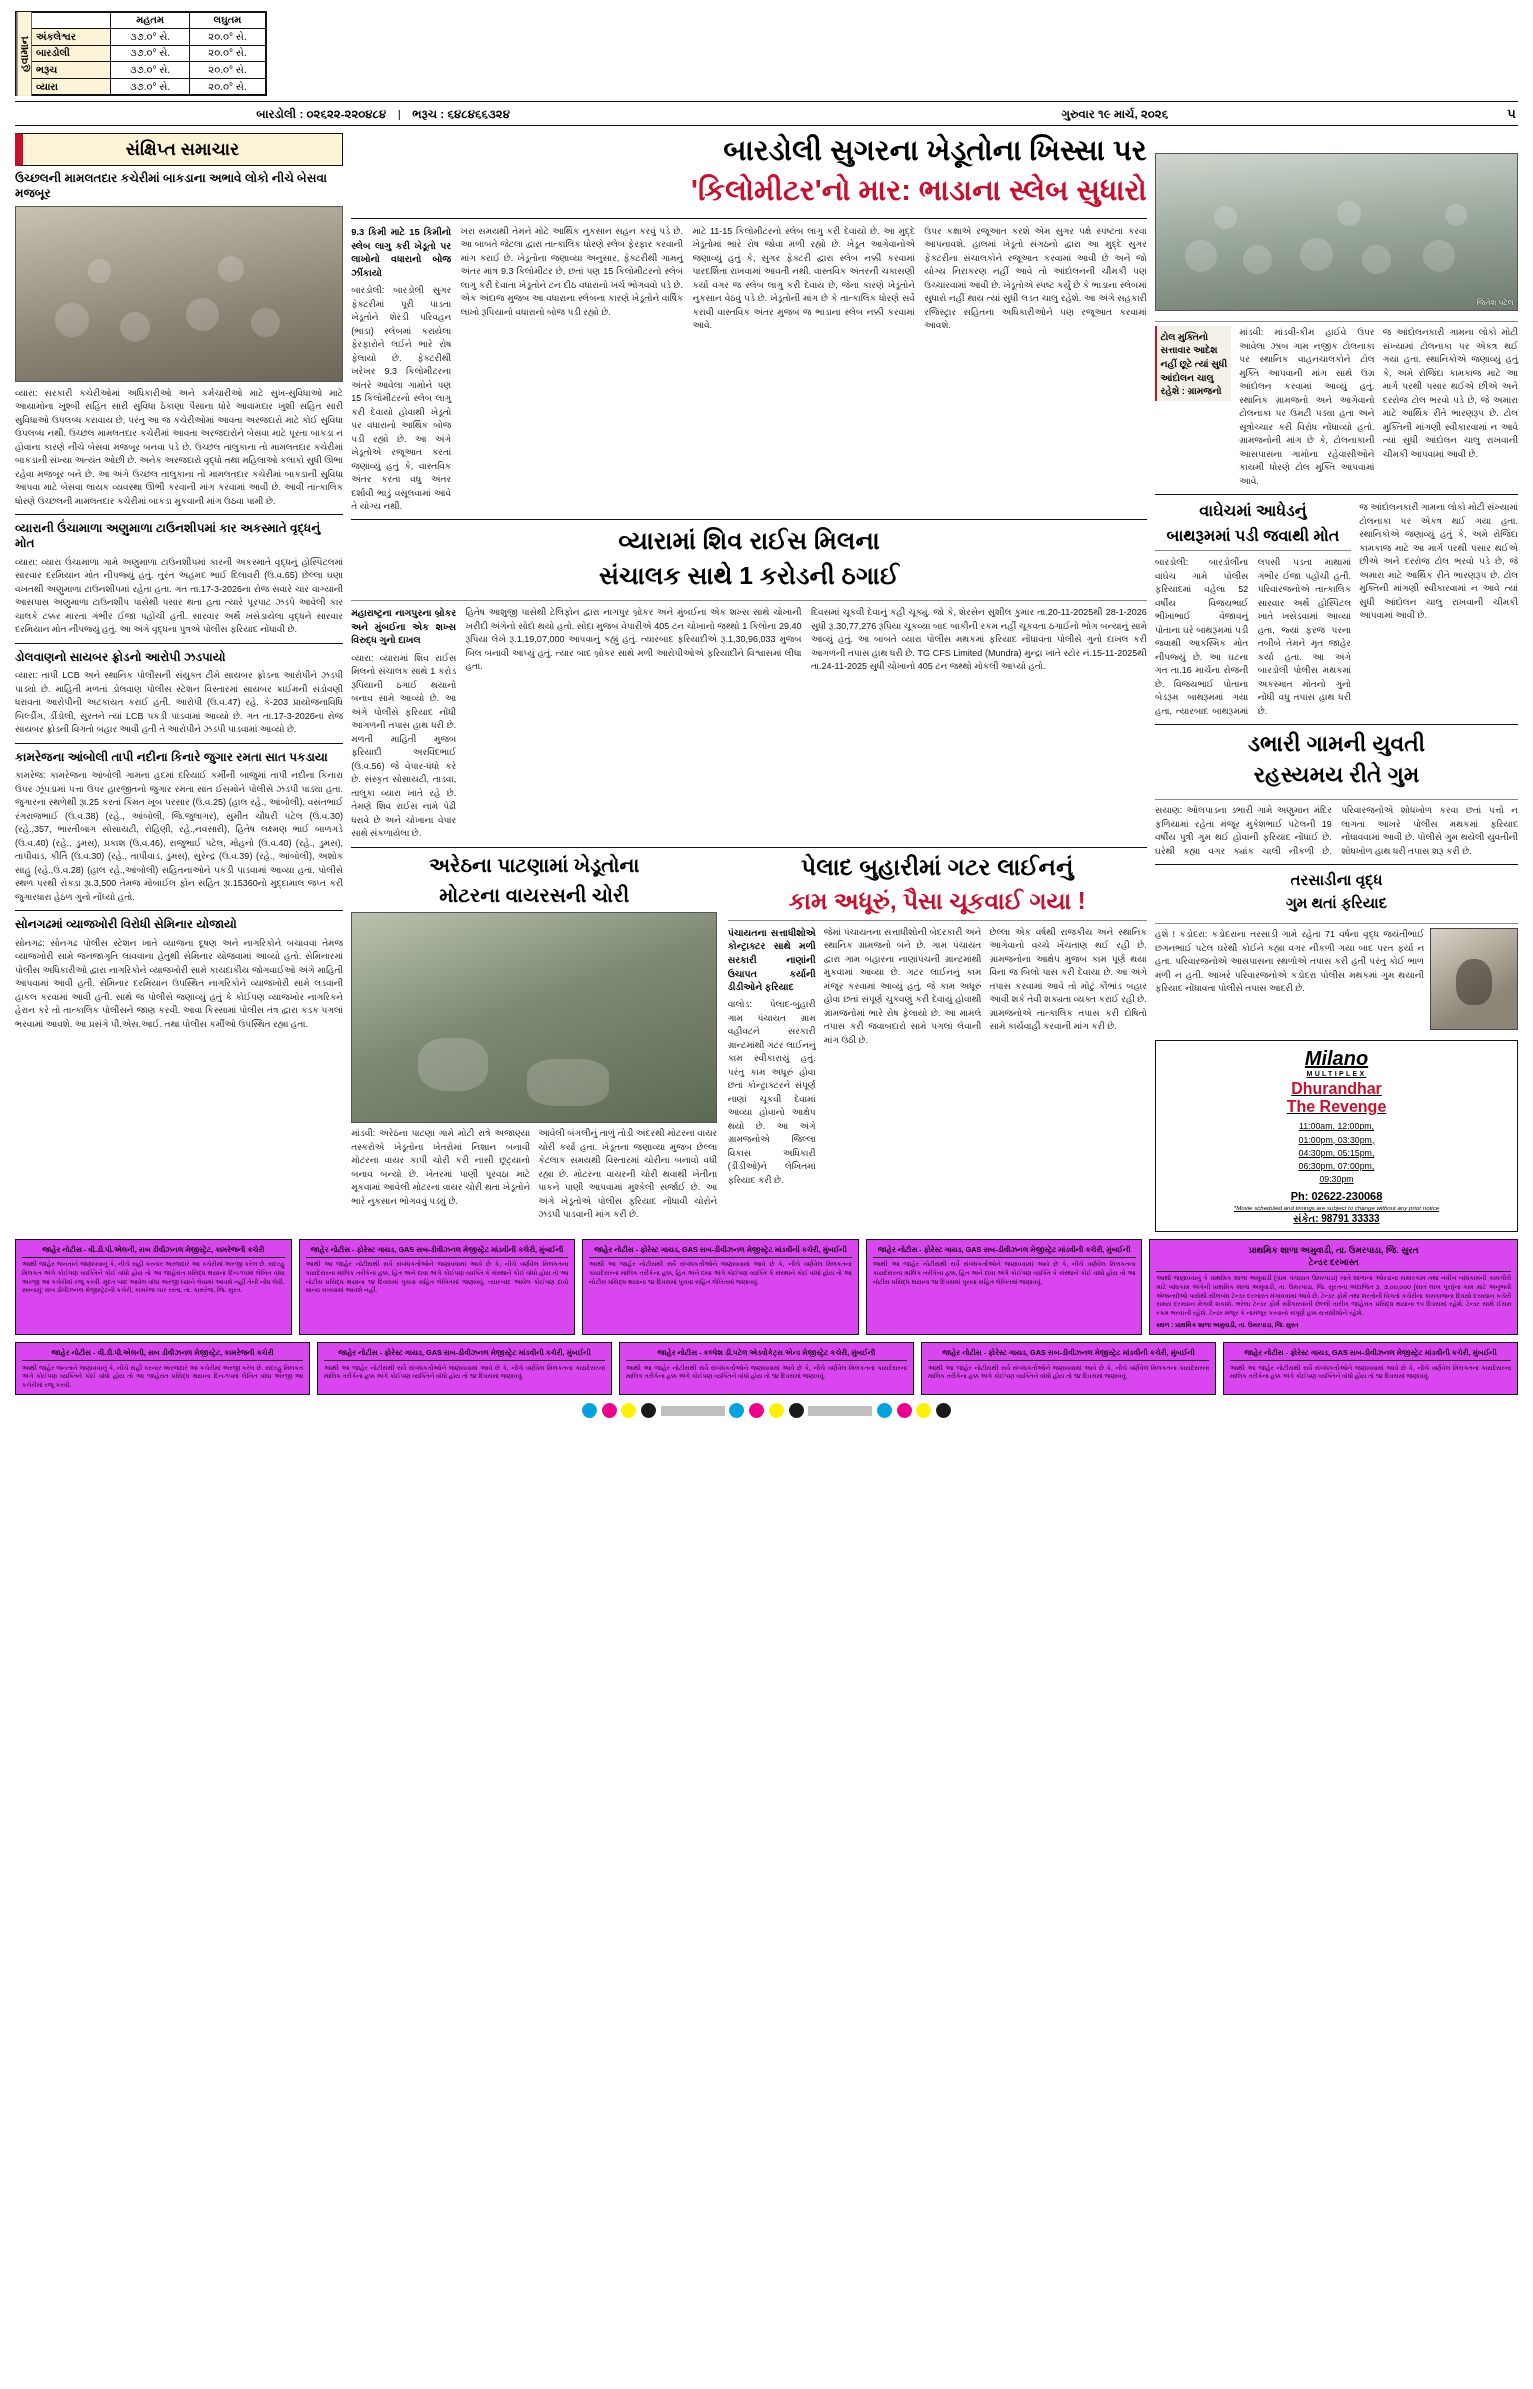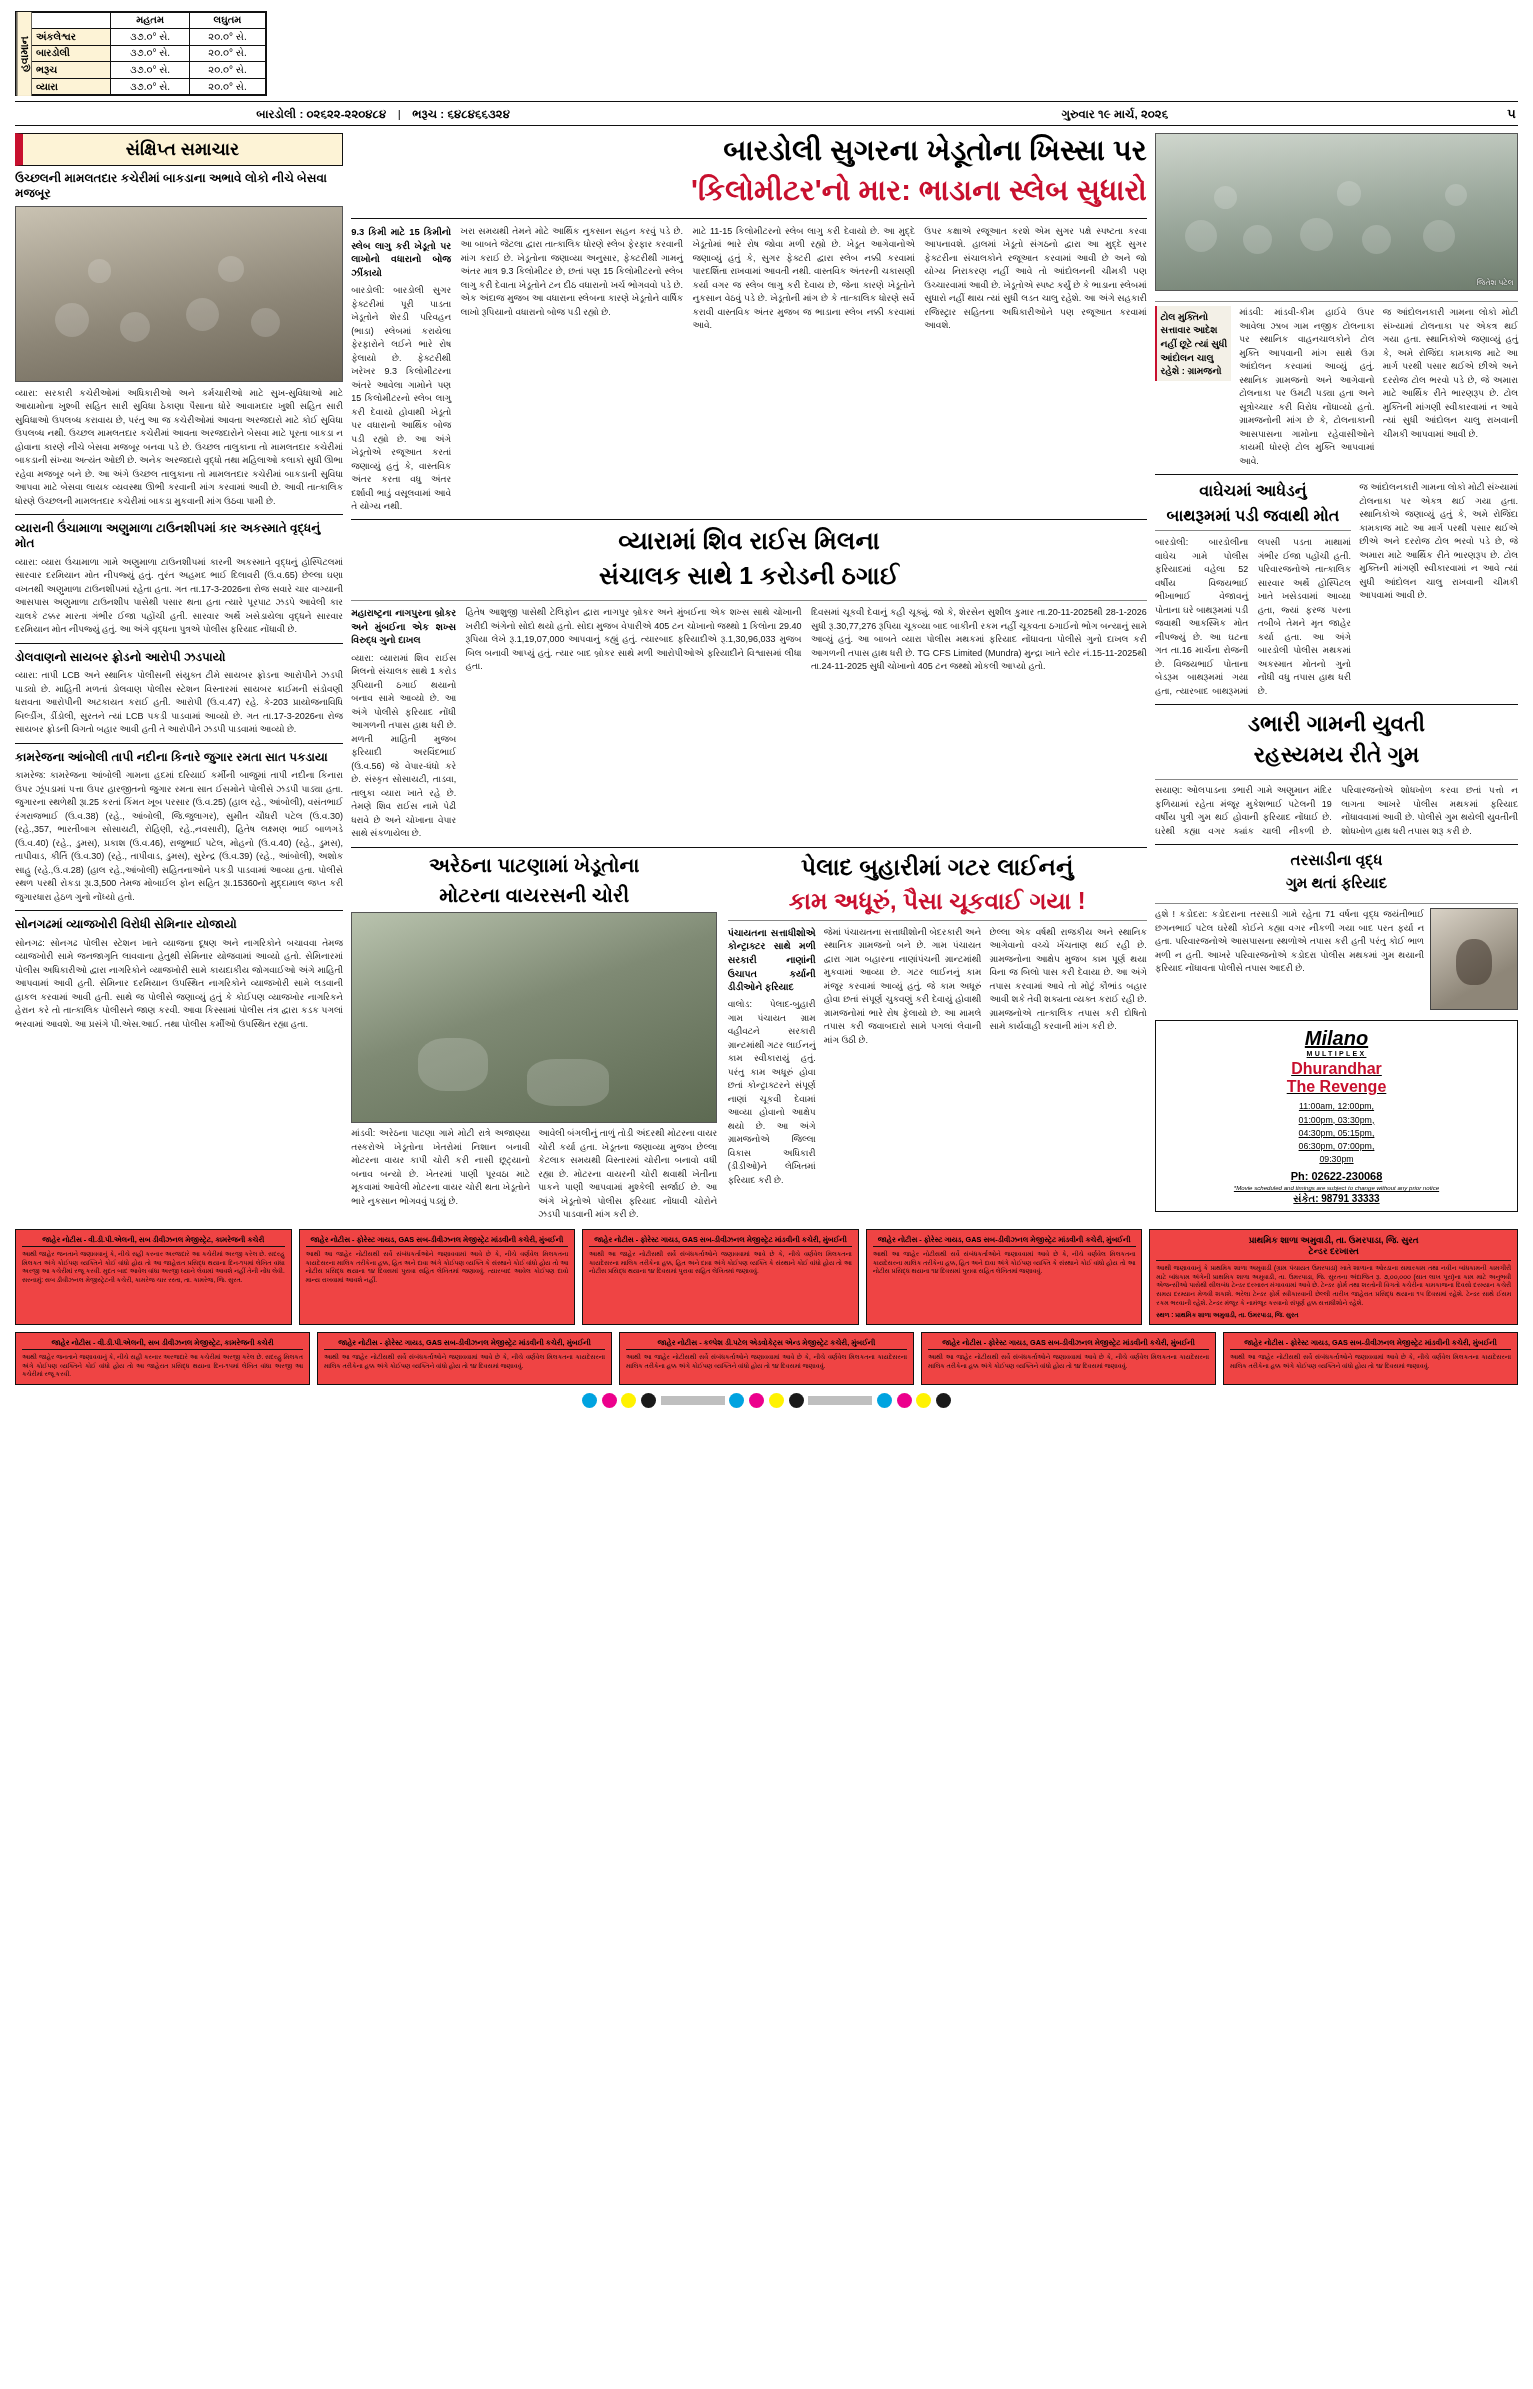--- a/index.html
+++ b/index.html
@@ -179,21 +179,21 @@
     content:""; position:absolute; left:50%; top:30%; width:36px; height:46px;
     transform:translateX(-50%); border-radius:45% 45% 40% 40%;
     background: rgba(60,50,40,.55);
   }
   .ad-box {
     border: 1.2px solid #111;
     padding: 4.7px 5.9px;
     font-size: 6.4px;
     line-height: 1.35;
     text-align: justify;
-    background:#ef4444;
+    background:#d946ef;
   }
   .ad-title { text-align:center; font-weight:bold; font-size: 7.3px; border-bottom:0.6px solid #111; padding-bottom:1.8px; margin-bottom:2.9px;}
   .ad-row { display:flex; gap: 7px; margin-top: 7px; }
   .ad-row > div { flex: 1 1 0; }
 
   .cinema {
     border: 1.8px solid #111;
     text-align: center;
     padding: 5.9px 4.7px;
     margin-top: 5.9px;
@@ -381,21 +381,21 @@
               <div class="body-text">વાલોડ: પેલાદ-બુહારી ગામ પંચાયત ગ્રામ વહીવટને સરકારી ગ્રાન્ટમાંથી ગટર લાઈનનું કામ સ્વીકારાયું હતું. પરંતુ કામ અધૂરું હોવા છતાં કોન્ટ્રાક્ટરને સંપૂર્ણ નાણાં ચૂકવી દેવામાં આવ્યા હોવાનો આક્ષેપ થયો છે. આ અંગે ગ્રામજનોએ જિલ્લા વિકાસ અધિકારી (ડીડીઓ)ને લેખિતમાં ફરિયાદ કરી છે.</div>
             </div>
             <div style="flex:1 1 0;" class="body-text">જેમાં પંચાયતના સત્તાધીશોની બેદરકારી અને સ્થાનિક ગ્રામજનો બને છે. ગામ પંચાયત દ્વારા ગામ બહારના નાણાંપંચની ગ્રાન્ટમાંથી મુકવામાં આવ્યા છે. ગટર લાઈનનું કામ મંજૂર કરવામાં આવ્યું હતું. જે કામ અધૂરું હોવા છતાં સંપૂર્ણ ચુકવણું કરી દેવાયું હોવાથી ગ્રામજનોમાં ભારે રોષ ફેલાયો છે. આ મામલે તપાસ કરી જવાબદારો સામે પગલાં લેવાની માંગ ઉઠી છે.</div>
             <div style="flex:1 1 0;" class="body-text">છેલ્લા એક વર્ષથી રાજકીય અને સ્થાનિક આગેવાનો વચ્ચે ખેંચતાણ થઈ રહી છે. ગ્રામજનોના આક્ષેપ મુજબ કામ પૂર્ણ થયા વિના જ બિલો પાસ કરી દેવાયા છે. આ અંગે તપાસ કરવામાં આવે તો મોટું કૌભાંડ બહાર આવી શકે તેવી શક્યતા વ્યક્ત કરાઈ રહી છે. ગ્રામજનોએ તાત્કાલિક તપાસ કરી દોષિતો સામે કાર્યવાહી કરવાની માંગ કરી છે.</div>
           </div>
         </div>
       </div>
     </div>
 
     <div class="col col-right">
-      <div class="photo crowd" style="height:158px;">
+      <div class="photo crowd" style="height:158px;margin-top:20px;">
         <div class="shapes">
           <i style="left:8%;top:55%;width:32px;height:32px;"></i>
           <i style="left:24%;top:58%;width:29px;height:29px;"></i>
           <i style="left:40%;top:54%;width:33px;height:33px;"></i>
           <i style="left:57%;top:58%;width:29px;height:29px;"></i>
           <i style="left:74%;top:55%;width:32px;height:32px;"></i>
           <i style="left:16%;top:33%;width:23.4px;height:23.4px;"></i>
           <i style="left:50%;top:30%;width:24.6px;height:24.6px;"></i>
           <i style="left:80%;top:32%;width:22px;height:22px;"></i>
         </div>

